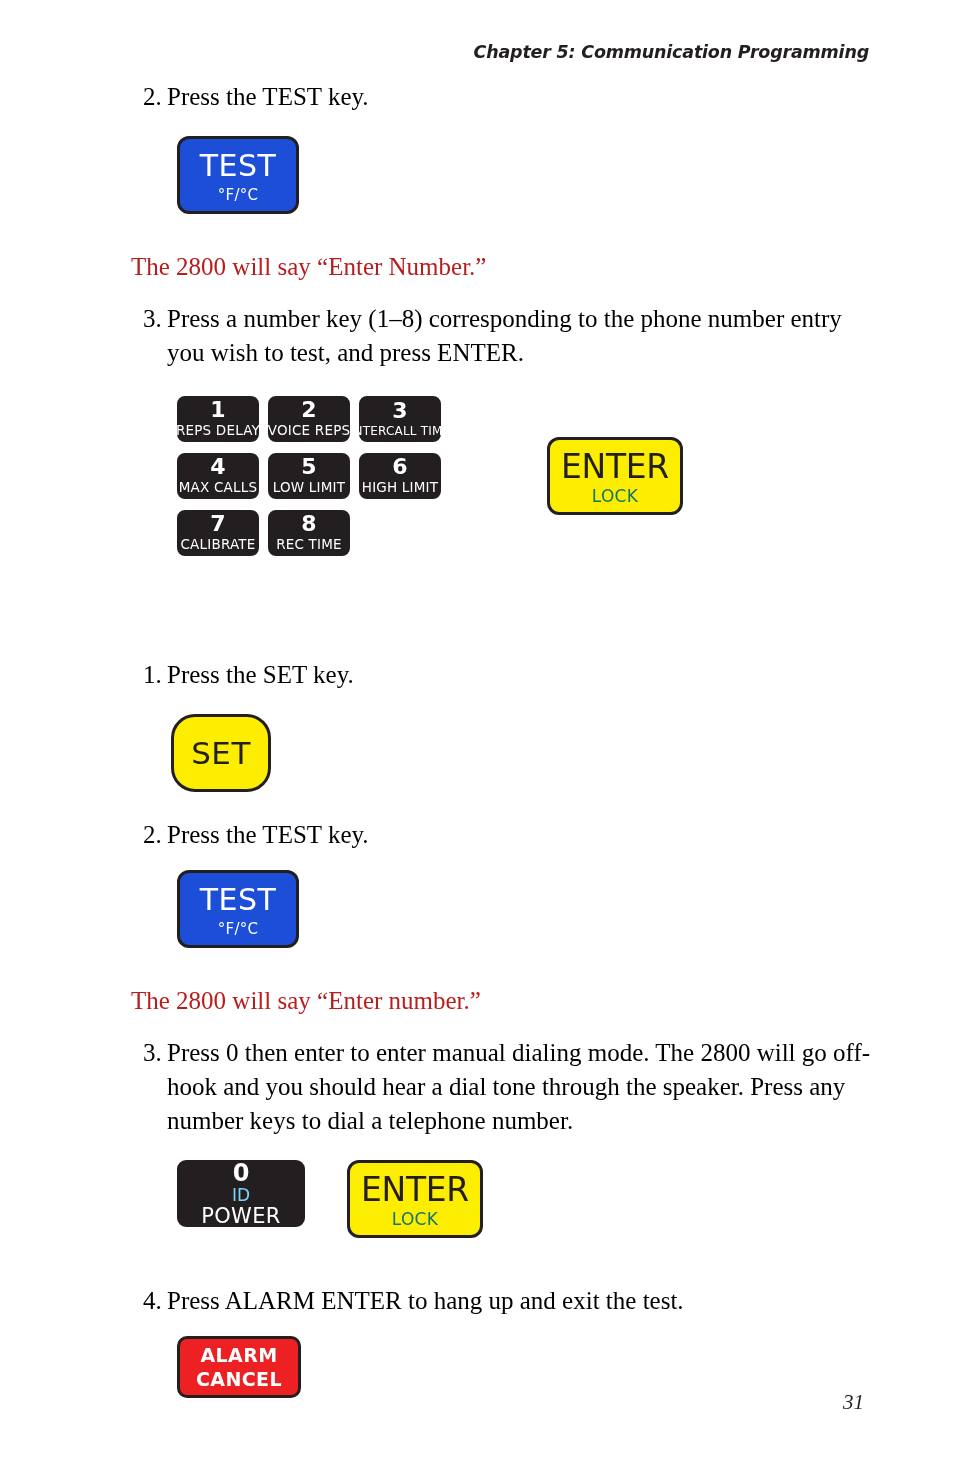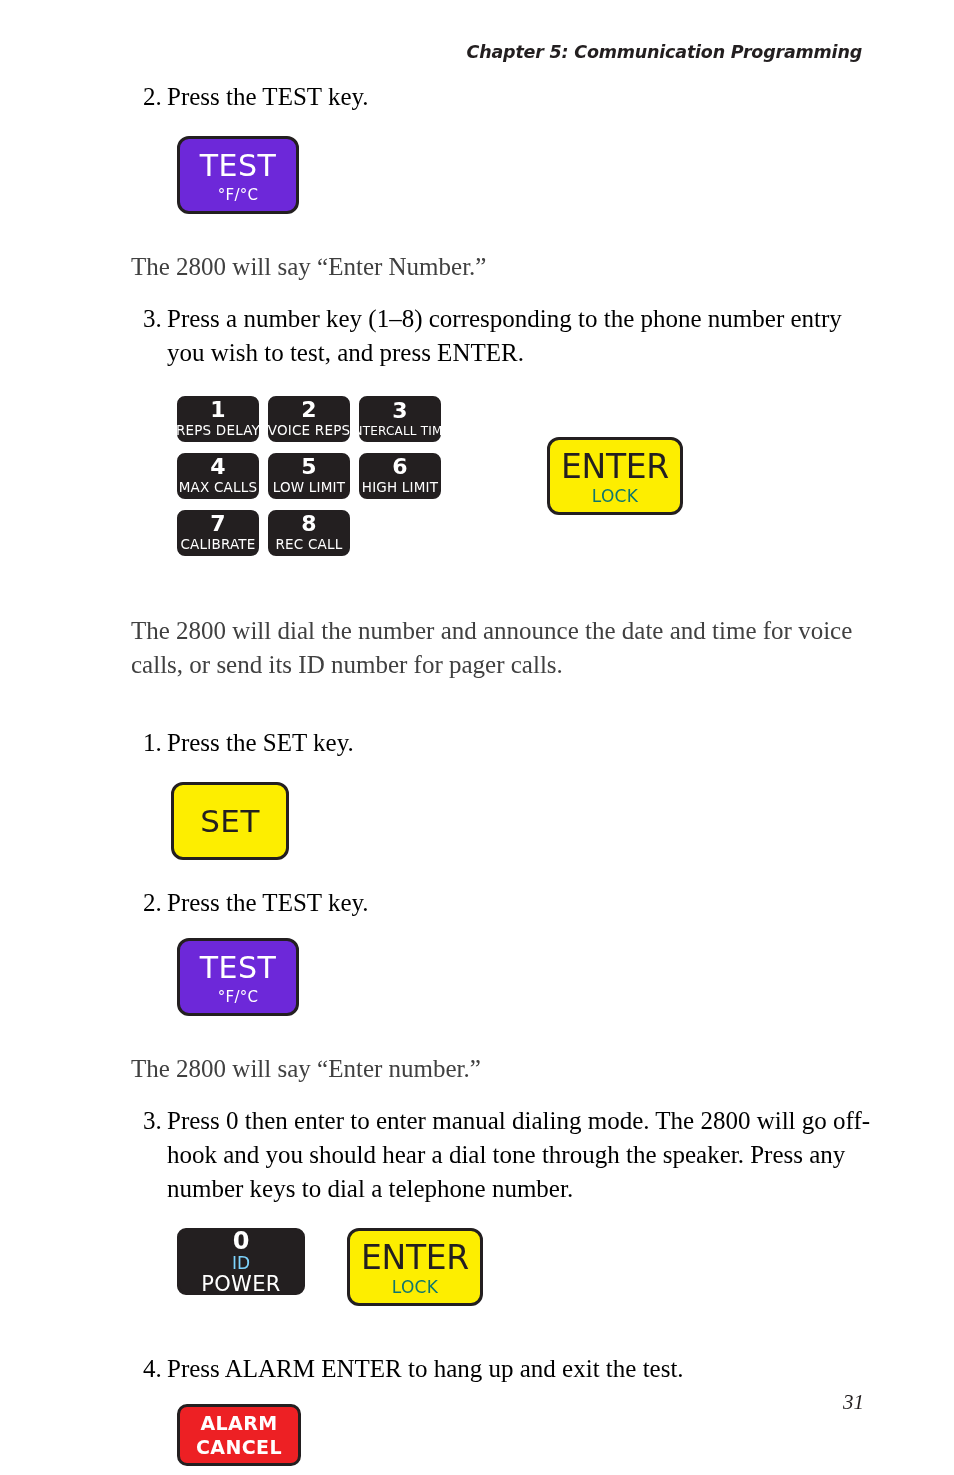--- a/index.html
+++ b/index.html
@@ -13,21 +13,21 @@
     position: relative;
     font-family: "Liberation Serif", serif;
     color: #000000;
     overflow: hidden;
   }
 
   
   .running-head {
     position: absolute;
     top: 42px;
-    right: 92px;
+    right: 85px;
     font-family: "DejaVu Sans", sans-serif;
     font-style: italic;
     font-weight: bold;
     font-size: 17.5px;
     letter-spacing: -0.2px;
     color: #231f20;
     white-space: nowrap;
   }
 
   
@@ -37,21 +37,21 @@
     top: 80px;
     width: 740px;
   }
 
   
   p.body {
     margin: 0;
     font-family: "Liberation Serif", serif;
     font-size: 25px;
     line-height: 34px;
-    color: #404040;
+    color: #b91c1c;
   }
 
   
   .step {
     display: flex;
     align-items: flex-start;
     font-family: "Liberation Serif", serif;
     font-size: 25px;
     line-height: 34px;
   }
@@ -93,42 +93,42 @@
     font-family: "DejaVu Sans", sans-serif;
     line-height: 1;
     text-align: center;
     user-select: none;
   }
 
   
   .key-test {
     width: 122px;
     height: 78px;
-    background: #6d28d9;
+    background: #1d4ed8;
     border-radius: 12px;
     padding-top: 3px;
   }
   .key-test .main {
     color: #ffffff;
     font-size: 30px;
     letter-spacing: 0.5px;
     margin-bottom: 7px;
   }
   .key-test .sub {
     color: #ffffff;
     font-size: 15px;
     letter-spacing: 0.3px;
   }
 
   
   .key-set {
-    width: 118px;
+    width: 100px;
     height: 78px;
     background: #fdee00;
-    border-radius: 12px;
+    border-radius: 24px;
   }
   .key-set .main {
     color: #231f20;
     font-size: 31px;
     letter-spacing: 0.5px;
   }
 
   
   .key-enter {
     width: 136px;
@@ -317,36 +317,35 @@
           <span class="sub">HIGH LIMIT</span>
         </div>
       </div>
       <div class="row">
         <div class="key key-num k1">
           <span class="main">7</span>
           <span class="sub">CALIBRATE</span>
         </div>
         <div class="key key-num k2">
           <span class="main">8</span>
-          <span class="sub">REC CALL</span>
+          <span class="sub">REC TIME</span>
         </div>
       </div>
     </div>
 
     <div style="width:106px;"></div>
 
     <div class="key key-enter">
       <span class="main">ENTER</span>
       <span class="sub">LOCK</span>
     </div>
   </div>
 
   <div class="sp-58"></div>
 
-  <p class="body">The 2800 will dial the number and announce the date and time for voice calls, or send its ID number for pager calls.</p>
 
   <div class="sp-30"></div>
 
 
   <div class="sp-14"></div>
 
   <div class="step">
     <span class="num">1.</span>
     <span class="txt">Press the SET key.</span>
   </div>

